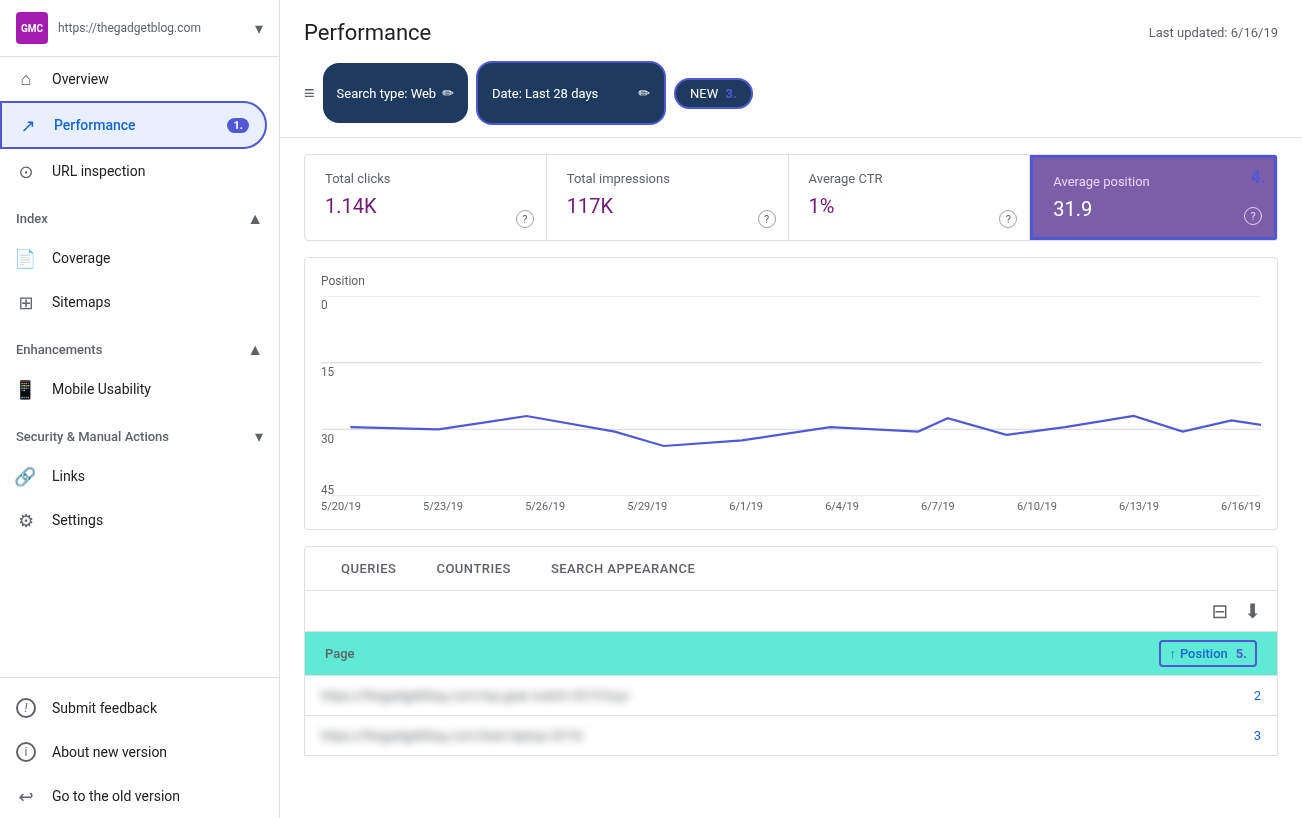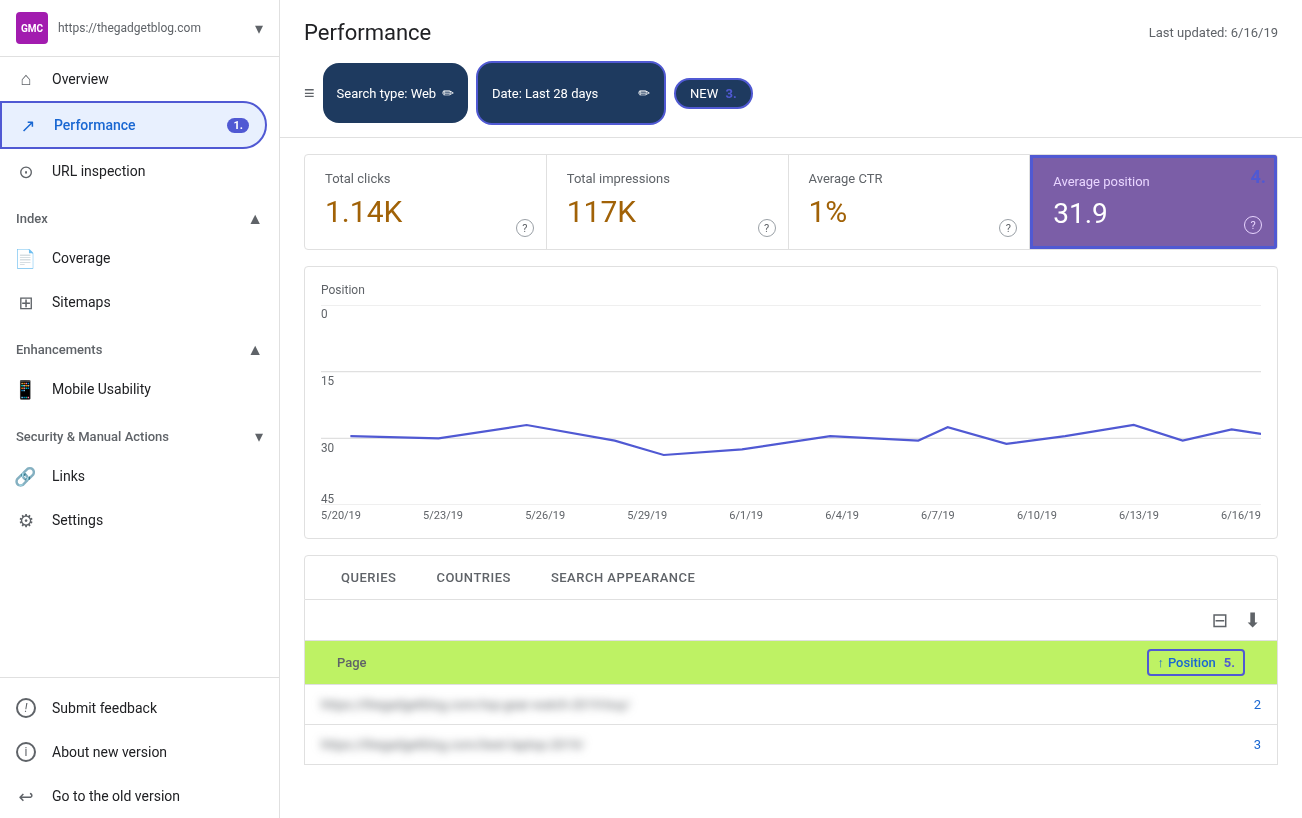--- a/index.html
+++ b/index.html
@@ -132,22 +132,22 @@
       border-right: 1px solid #e0e0e0;
       position: relative;
     }
     .metric-card:last-child { border-right: none; }
     .metric-card.highlighted {
       background: #7b5ea7;
       border: 3px solid #5059d3;
     }
     .metric-label { font-size: 13px; color: #5f6368; margin-bottom: 8px; }
     .metric-card.highlighted .metric-label { color: #e8d5ff; }
-    .metric-value { font-size: 30px; font-weight: 400; color: #a16207; }
-    .metric-card.highlighted .metric-value { color: #fff; font-size: 28px; }
+    .metric-value { font-size: 20px; font-weight: 400; color: #701a75; }
+    .metric-card.highlighted .metric-value { color: #fff; font-size: 20px; }
     .metric-help { position: absolute; bottom: 12px; right: 12px; width: 18px; height: 18px; border-radius: 50%; border: 1px solid #9aa0a6; display: flex; align-items: center; justify-content: center; font-size: 11px; color: #5f6368; cursor: pointer; }
     .metric-card.highlighted .metric-help { border-color: #e8d5ff; color: #e8d5ff; }
 
     
     .chart-section {
       margin: 0 24px 16px 24px;
       border: 1px solid #e0e0e0;
       border-radius: 4px;
       padding: 16px;
     }
@@ -182,24 +182,24 @@
       border-radius: 2px 2px 0 0;
     }
     .table-toolbar {
       display: flex; align-items: center; justify-content: flex-end;
       padding: 8px 16px;
       gap: 16px;
     }
     .table-icon-btn { cursor: pointer; color: #5f6368; font-size: 20px; }
     .table-header-row {
       display: flex; align-items: center;
-      padding: 8px 32px;
+      padding: 8px 20px;
       border-top: 1px solid #e0e0e0;
       border-bottom: 1px solid #e0e0e0;
-      background: #bef264;
+      background: #5eead4;
     }
     .col-page { flex: 1; font-size: 13px; color: #5f6368; font-weight: 500; }
     .col-position {
       font-size: 13px; color: #1967d2; font-weight: 500;
       display: flex; align-items: center; gap: 4px;
       cursor: pointer;
       border: 2px solid #5059d3;
       padding: 4px 8px;
       border-radius: 4px;
     }

